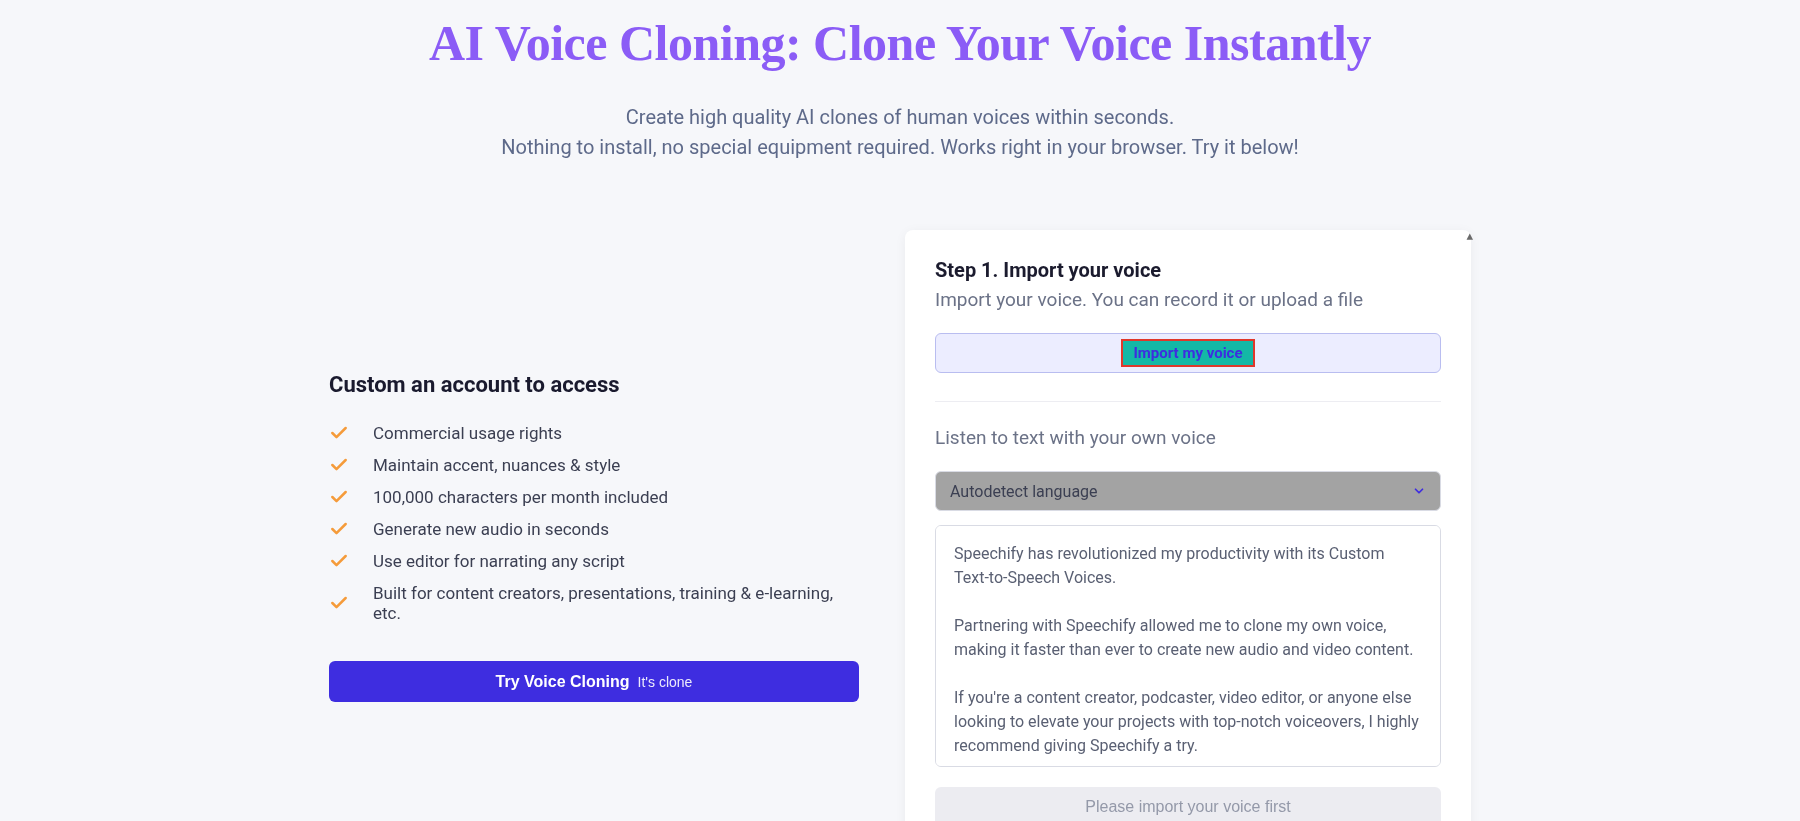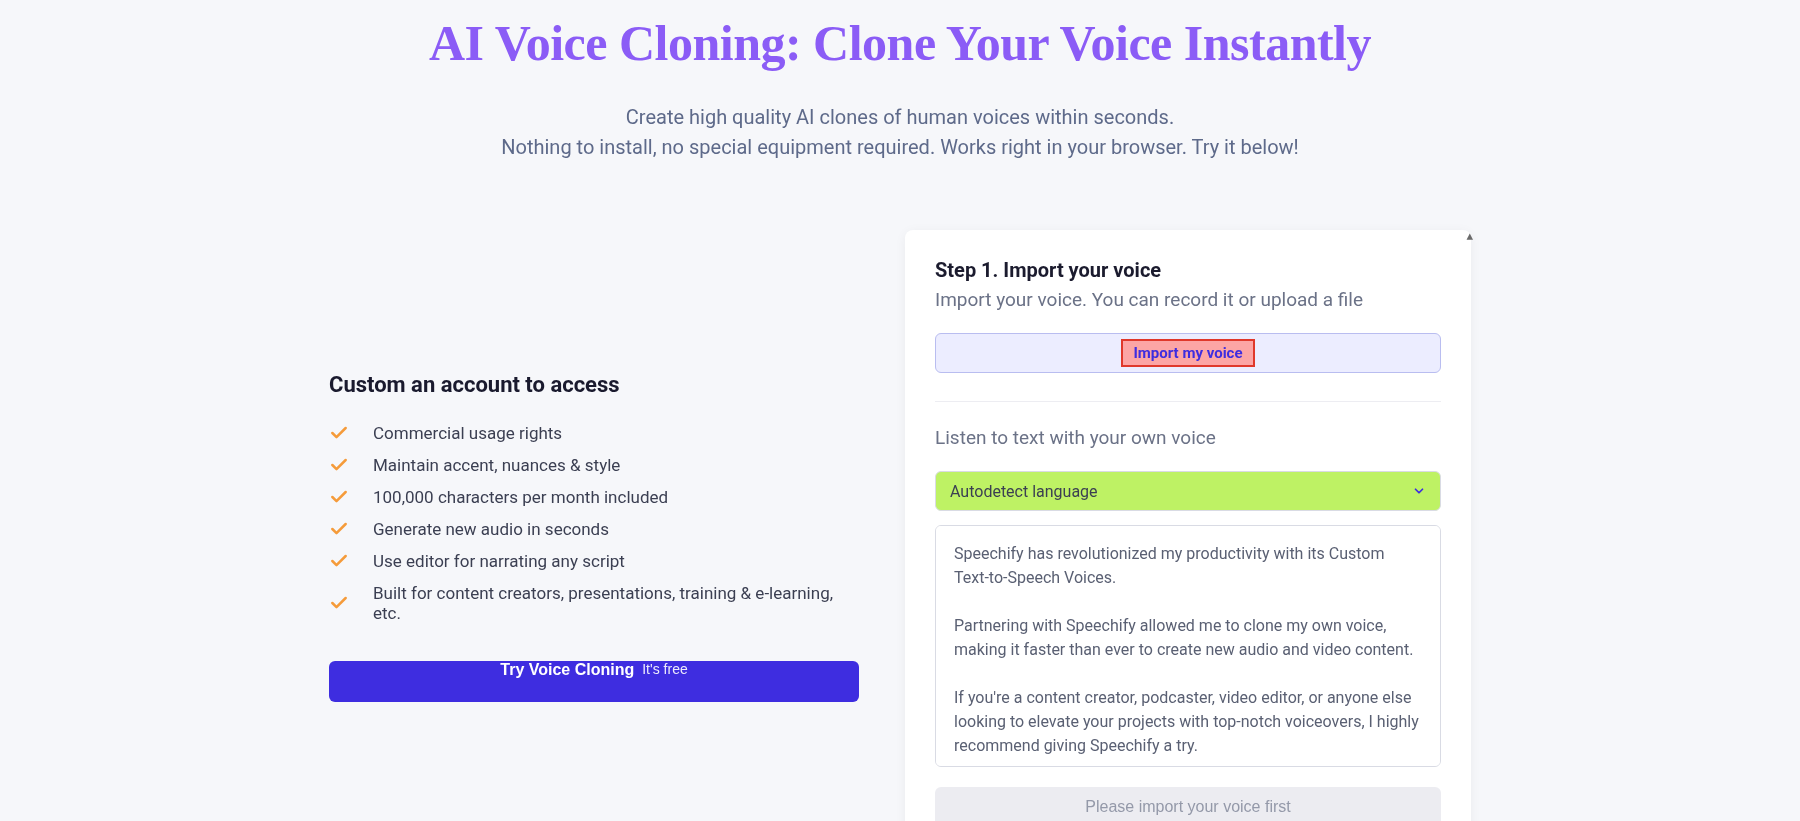--- a/index.html
+++ b/index.html
@@ -60,21 +60,21 @@
   }
   .cta-button {
     margin-top: 32px;
     width: 100%;
     background: #3e2de0;
     color: #fff;
     border: none;
     border-radius: 6px;
     height: 41px;
     display: flex;
-    align-items: flex-start;
+    align-items: center;
     justify-content: center;
     gap: 8px;
     font-size: 16px;
     cursor: pointer;
   }
   .cta-main { font-weight: 700; }
   .cta-sub { font-weight: 400; font-size: 14px; opacity: 0.9; }
   .right-col {
     width: 566px;
     position: relative;
@@ -107,42 +107,42 @@
     align-items: center;
     justify-content: center;
     cursor: pointer;
   }
   .import-inner {
     border: 2px solid #e0382b;
     padding: 3px 10px;
     color: #3e2de0;
     font-weight: 700;
     font-size: 15px;
-    background: #fca5a5;
+    background: #14b8a6;
   }
   .divider {
     border: none;
     border-top: 1px solid #ededf2;
     margin: 28px 0 24px 0;
   }
   .select-wrap {
     margin-top: 22px;
     position: relative;
   }
   .select-box {
     width: 100%;
     height: 40px;
     border: 1px solid #d9dbe4;
     border-radius: 6px;
     display: flex;
     align-items: center;
     justify-content: space-between;
     padding: 0 14px;
     cursor: pointer;
-    background: #bef264;
+    background: #a3a3a3;
     color: #3b3f52;
     font-size: 16px;
   }
   .chevron-down {
     color: #3e2de0;
     width: 14px; height: 14px;
   }
   .textarea-box {
     margin-top: 14px;
     width: 100%;
@@ -221,21 +221,21 @@
       </li>
       <li>
         <svg class="check-icon" viewBox="0 0 24 24" fill="none" stroke="currentColor" stroke-width="3" stroke-linecap="round" stroke-linejoin="round">
             <polyline points="20 6 9 17 4 12"></polyline>
           </svg>
         <span>Built for content creators, presentations, training &amp; e-learning, etc.</span>
       </li>
     </ul>
     <button class="cta-button">
       <span class="cta-main">Try Voice Cloning</span>
-      <span class="cta-sub">It's free</span>
+      <span class="cta-sub">It's clone</span>
     </button>
   </div>
 
   <div class="right-col">
     <span class="scroll-arrow" style="top:-2px">▴</span>
 
     <div class="panel">
       <div class="step-title">Step 1. Import your voice</div>
       <div class="step-sub">Import your voice. You can record it or upload a file</div>
       <div class="import-button">

